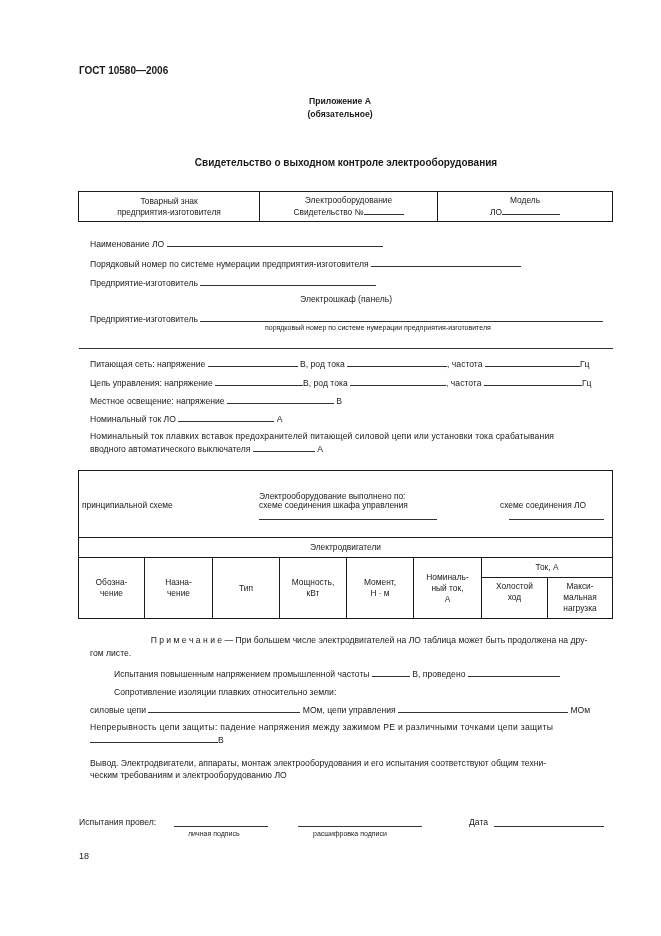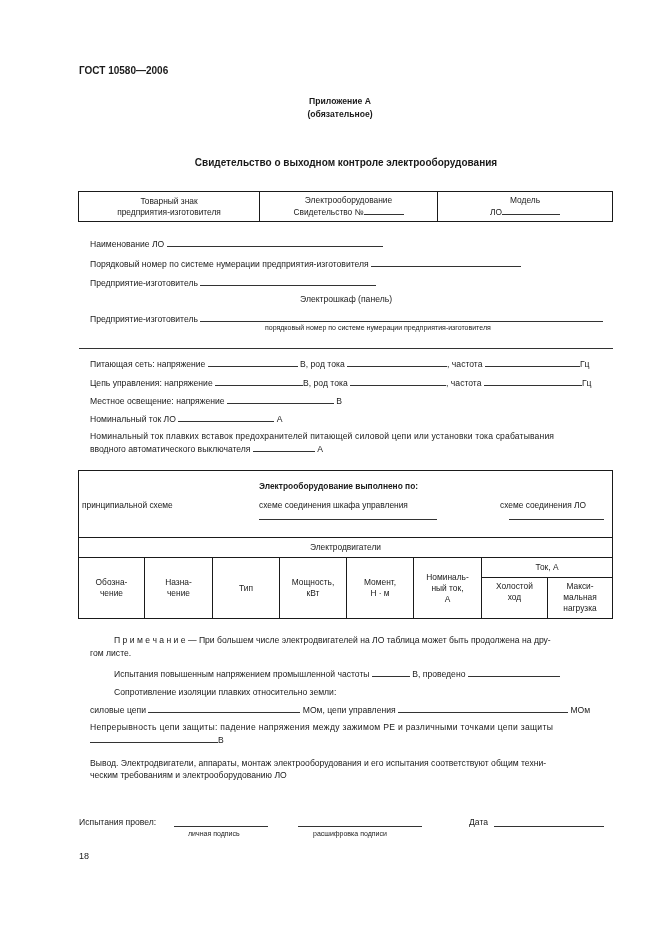--- a/index.html
+++ b/index.html
@@ -53,21 +53,21 @@
 <div class="ln" style="top:377px;"><span>Цепь управления: напряжение</span> <span class="u" style="width:88px;"></span><span>В, род тока</span> <span class="u" style="width:96px;"></span><span>, частота</span> <span class="u" style="width:98px;"></span><span>Гц</span></div>
 <div class="ln" style="top:395px;"><span>Местное освещение: напряжение</span> <span class="u" style="width:107px;"></span> <span>В</span></div>
 <div class="ln" style="top:413px;"><span>Номинальный ток ЛО</span> <span class="u" style="width:96px;"></span> <span>А</span></div>
 <div class="ln" style="top:431px;letter-spacing:0.15px;">Номинальный ток плавких вставок предохранителей питающей силовой цепи или установки тока срабатывания</div>
 <div class="ln" style="top:443px;"><span>вводного автоматического выключателя</span> <span class="u" style="width:62px;"></span> <span>А</span></div>
 
 <table style="left:78px;top:470px;width:535px;">
   <tbody>
       <tr style="height:67px;">
     <td colspan="8" style="position:relative;text-align:left;">
-      <div class="abs" style="left:180px;top:10px;font-weight:bold;">Электрооборудование выполнено по:</div>
+      <div class="abs" style="left:180px;top:20px;">Электрооборудование выполнено по:</div>
       <div class="abs" style="left:3px;top:29px;">принципиальной схеме</div>
       <div class="abs" style="left:180px;top:29px;">схеме соединения шкафа управления</div>
       <div class="abs" style="left:180px;top:40px;width:178px;border-bottom:0.8px solid #333;height:8px;"></div>
       <div class="abs" style="left:421px;top:29px;">схеме соединения ЛО</div>
       <div class="abs" style="left:430px;top:40px;width:95px;border-bottom:0.8px solid #333;height:8px;"></div>
     </td>
   </tr>
   <tr style="height:20px;">
     <td colspan="8">Электродвигатели</td>
   </tr>
@@ -105,21 +105,21 @@
         </td>
     <td style="vertical-align:top;padding-top:3px;">
           <div>Макси-</div>
           <div>мальная</div>
           <div>нагрузка</div>
         </td>
   </tr>
 </tbody>
   </table>
 
-<div class="ln" style="top:635px;"><span style="padding-left:24px;">П р и м е ч а н и е</span><span> — При большем числе электродвигателей на ЛО таблица может быть продолжена на дру-</span></div>
+<div class="ln" style="top:635px;text-align:center;"><span style="padding-left:24px;">П р и м е ч а н и е</span><span> — При большем числе электродвигателей на ЛО таблица может быть продолжена на дру-</span></div>
 <div class="ln" style="top:648px;">гом листе.</div>
 <div class="ln" style="top:668px;"><span style="padding-left:24px;">Испытания повышенным напряжением промышленной частоты</span> <span class="u" style="width:38px;"></span> <span>В, проведено</span> <span class="u" style="width:92px;"></span></div>
 <div class="ln" style="top:687px;"><span style="padding-left:24px;">Сопротивление изоляции плавких относительно земли:</span></div>
 <div class="ln" style="top:704px;"><span>силовые цепи</span> <span class="u" style="width:152px;"></span> <span>МОм</span><span>, цепи управления</span> <span class="u" style="width:170px;"></span> <span>МОм</span></div>
 <div class="ln" style="top:722px;letter-spacing:0.3px;">Непрерывность цепи защиты: падение напряжения между зажимом РЕ и различными точками цепи защиты</div>
 <div class="ln" style="top:734px;"><span class="u" style="width:128px;"></span><span>В</span></div>
 <div class="ln" style="top:758px;">Вывод. Электродвигатели, аппараты, монтаж электрооборудования и его испытания соответствуют общим техни-</div>
 <div class="ln" style="top:770px;">ческим требованиям и электрооборудованию ЛО</div>
 
 <div class="abs" style="left:79px;top:817px;">Испытания провел:</div>

